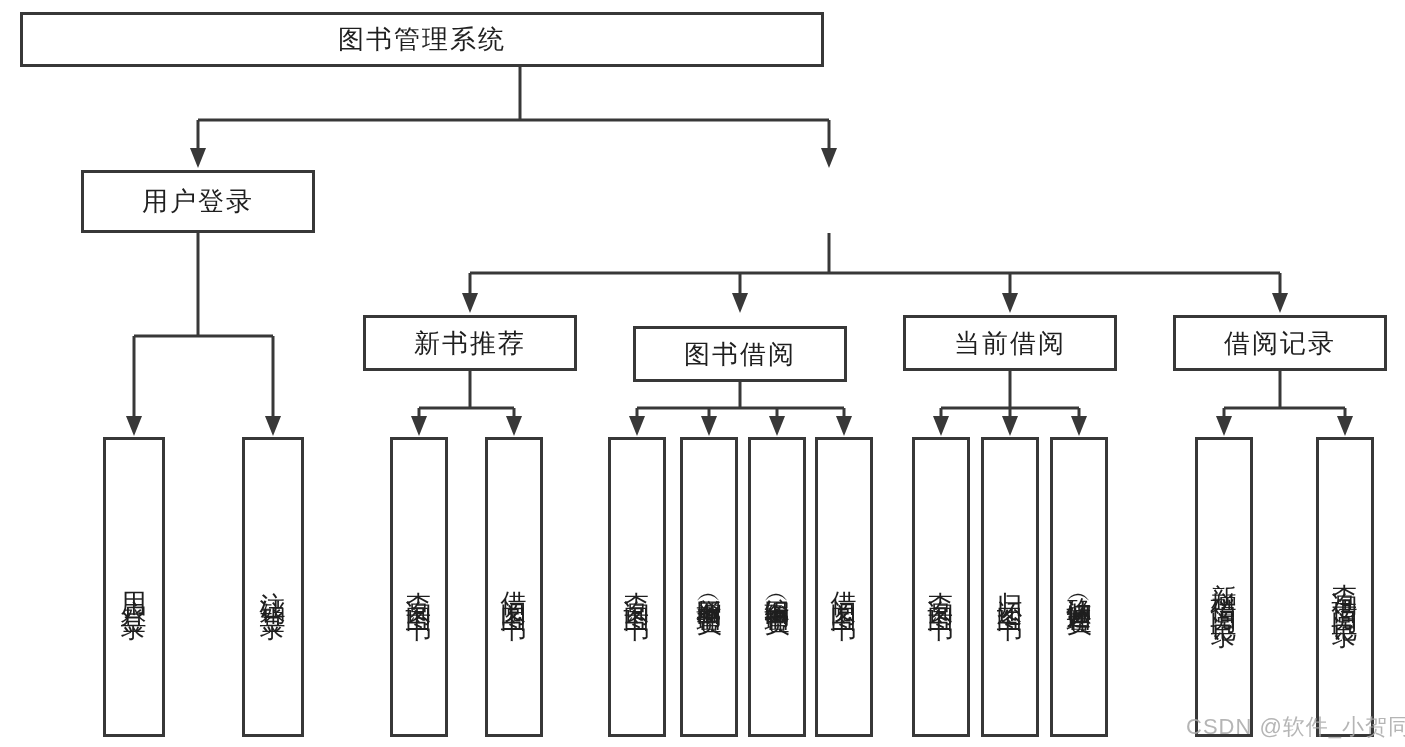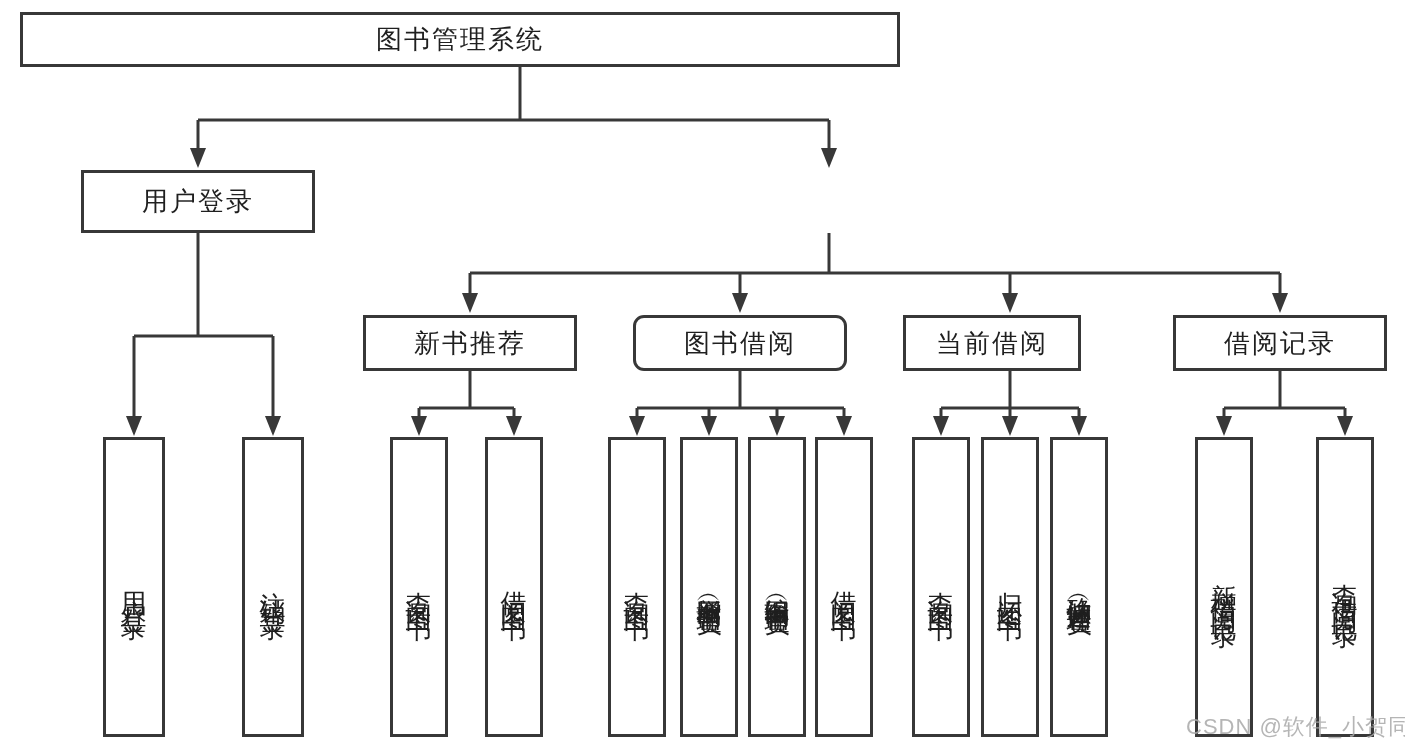--- a/index.html
+++ b/index.html
@@ -130,27 +130,27 @@
       <polygon points="769,416 785,416 777,436"></polygon>
       <polygon points="836,416 852,416 844,436"></polygon>
       <polygon points="933,416 949,416 941,436"></polygon>
       <polygon points="1002,416 1018,416 1010,436"></polygon>
       <polygon points="1071,416 1087,416 1079,436"></polygon>
       <polygon points="1216,416 1232,416 1224,436"></polygon>
       <polygon points="1337,416 1353,416 1345,436"></polygon>
     </g>
   </svg>
 
-  <div class="node h" style="left:20px; top:12px; width:880px; height:55px;">图书管理系统</div>
+  <div class="node h" style="left:20px; top:12px; width:804px; height:55px;">图书管理系统</div>
 
   <div class="node h" style="left:81px; top:170px; width:234px; height:63px;">用户登录</div>
 
   <div class="node h" style="left:363px; top:315px; width:214px; height:56px;">新书推荐</div>
-  <div class="node h" style="left:633px; top:315px; width:214px; height:56px;border-radius:11px;">图书借阅</div>
-  <div class="node h" style="left:903px; top:315px; width:178px; height:56px;">当前借阅</div>
+  <div class="node h" style="left:633px; top:326px; width:214px; height:56px;">图书借阅</div>
+  <div class="node h" style="left:903px; top:315px; width:214px; height:56px;">当前借阅</div>
   <div class="node h" style="left:1173px; top:315px; width:214px; height:56px;">借阅记录</div>
 
   <div class="node leaf" style="left:103px; top:437px; width:62px; height:300px;">
     <span class="vtext">用户登录</span>
   </div>
   <div class="node leaf" style="left:242px; top:437px; width:62px; height:300px;">
     <span class="vtext">注销登录</span>
   </div>
 
   <div class="node leaf" style="left:390px; top:437px; width:58px; height:300px;">

